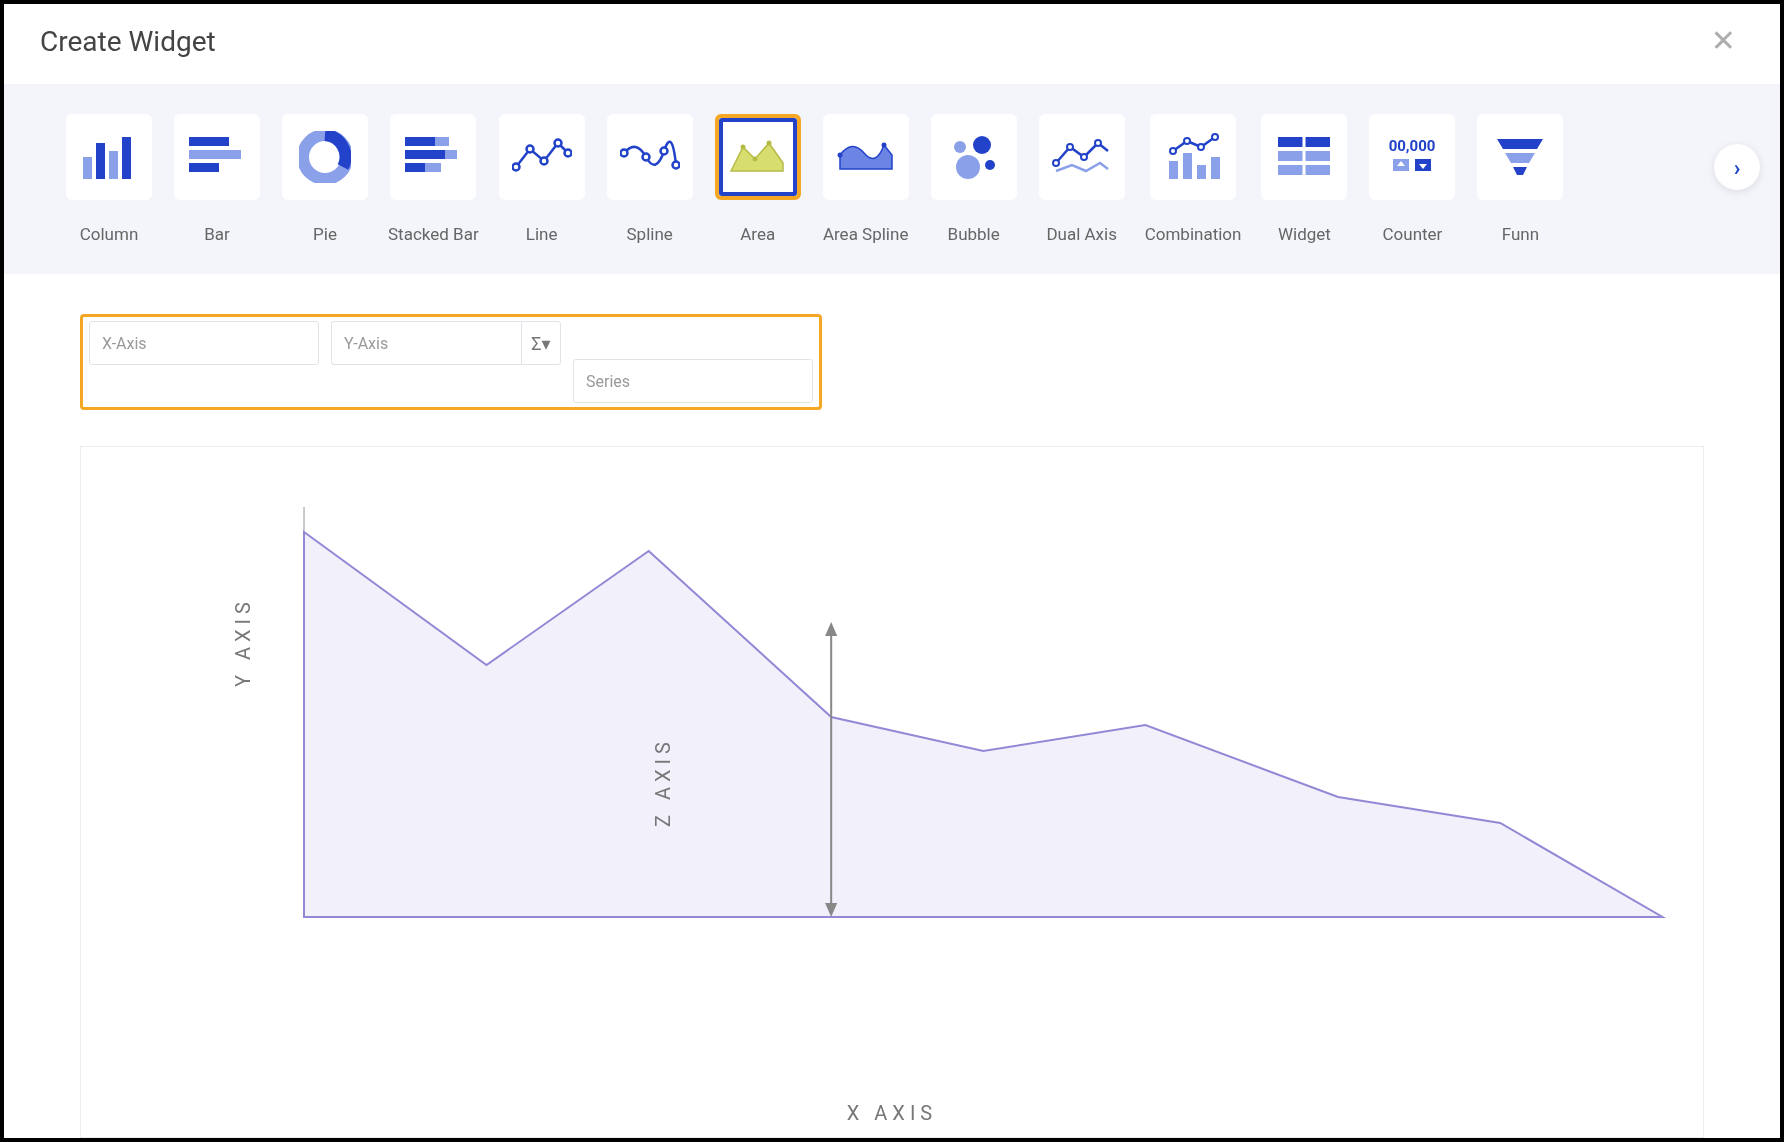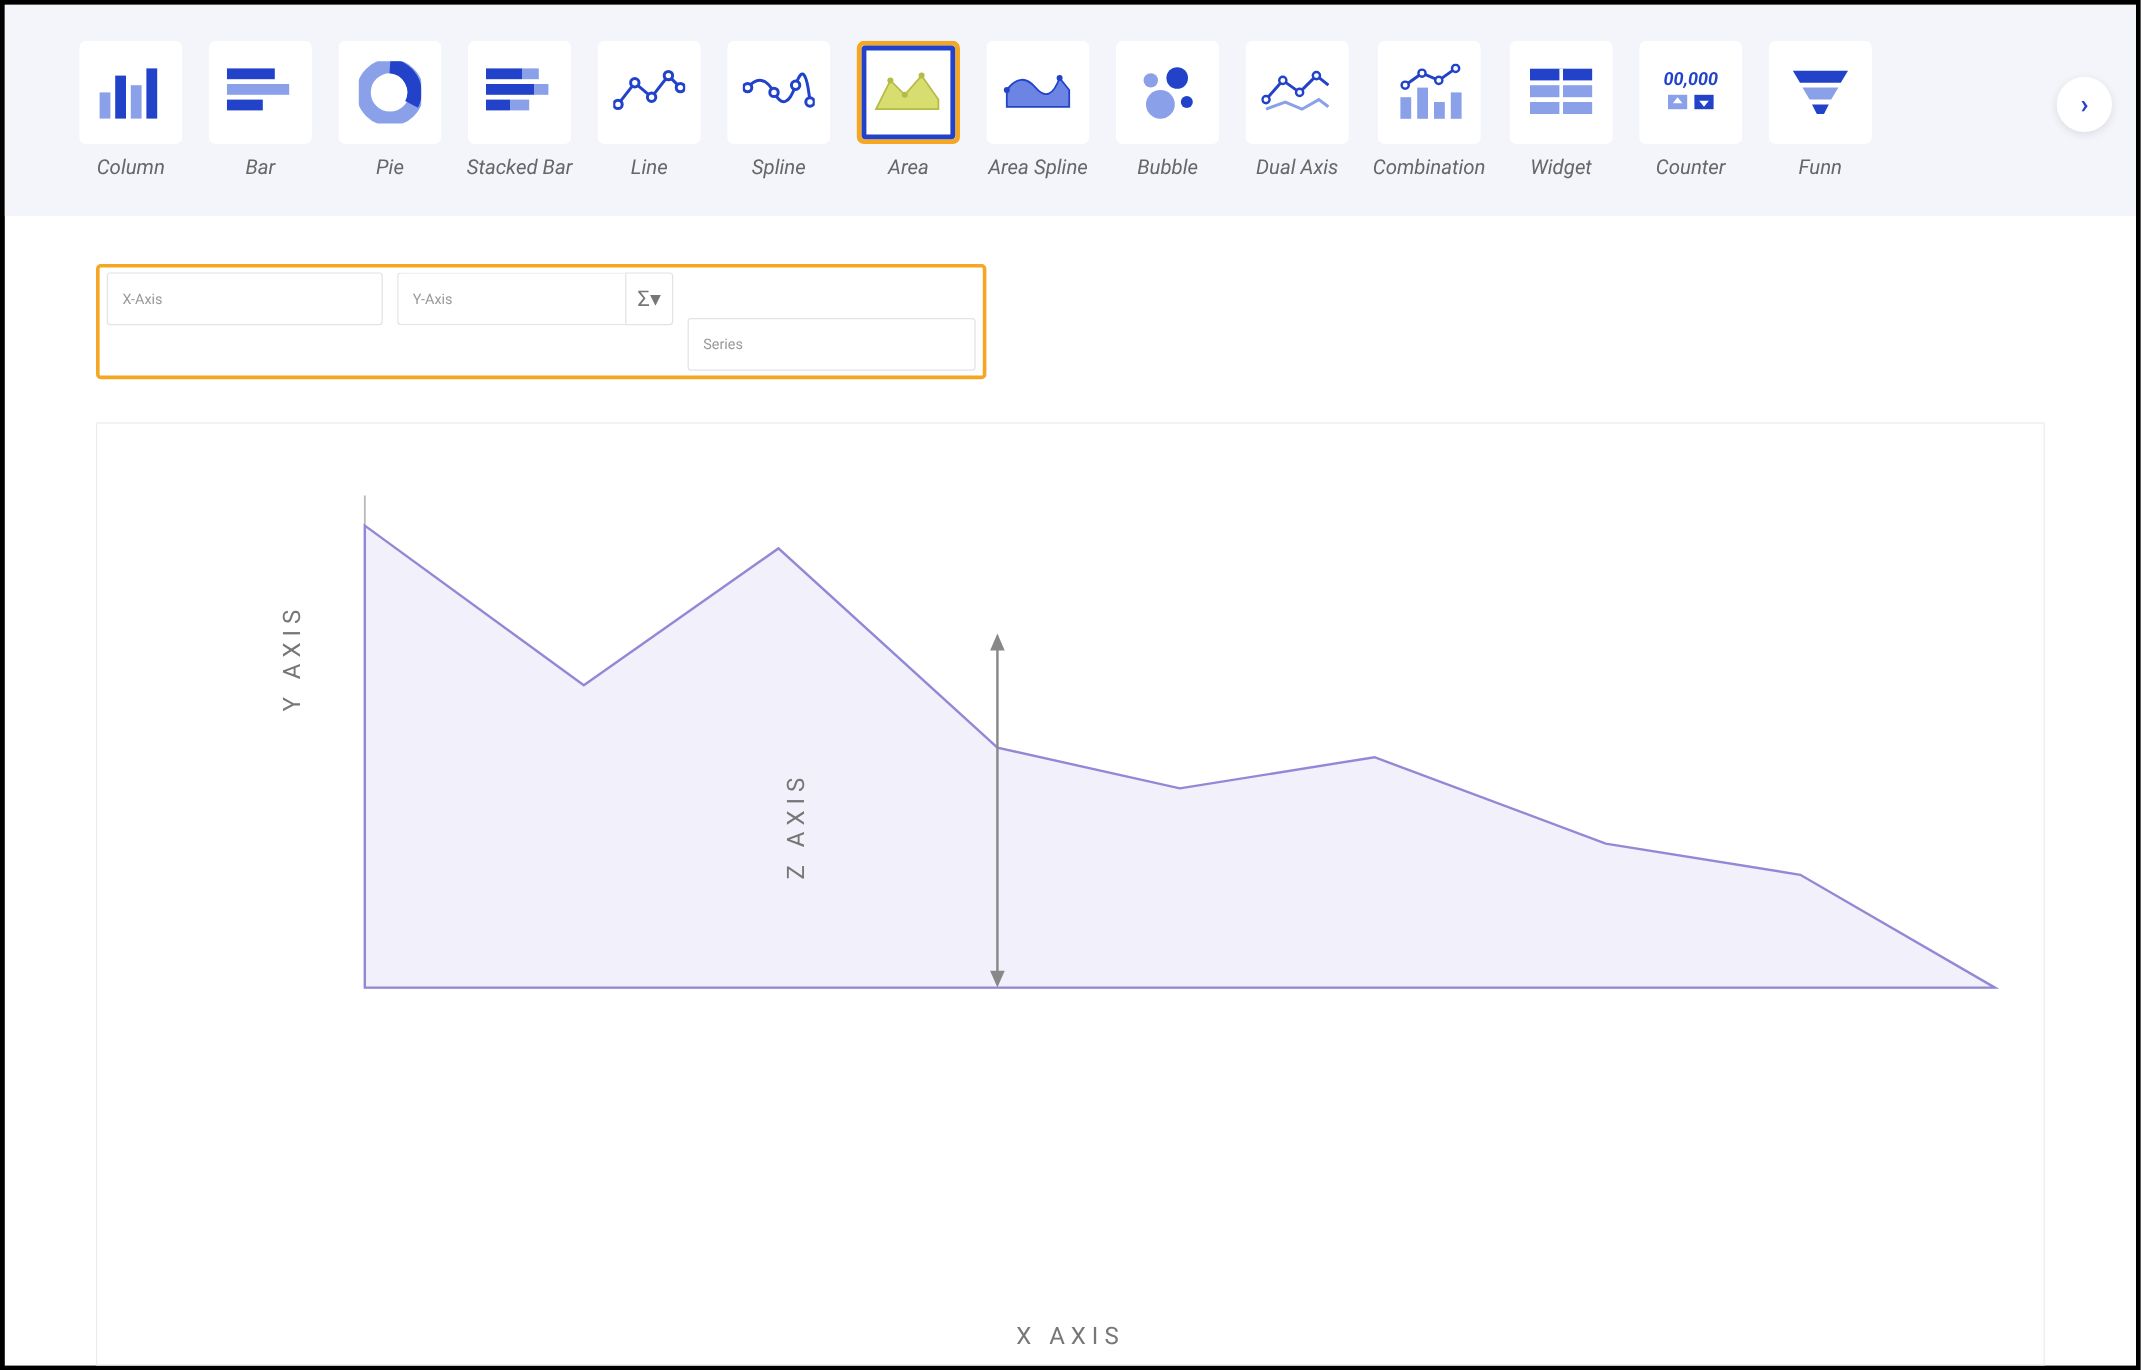--- a/index.html
+++ b/index.html
@@ -47,24 +47,23 @@
   .chart-types {
     display: flex;
     gap: 18px;
     overflow: hidden;
     flex: 1;
   }
   .chart-type-item {
     display: flex;
     flex-direction: column;
     align-items: center;
-    gap: 10px;
+    gap: 24px;
     cursor: pointer;
     min-width: 90px;
-    font-style: italic;
   }
   .chart-type-icon {
     width: 86px;
     height: 86px;
     background: #ffffff;
     border-radius: 6px;
     display: flex;
     align-items: center;
     justify-content: center;
     border: 2px solid transparent;
@@ -116,21 +115,21 @@
     border-radius: 4px;
     padding: 4px 6px;
     display: flex;
     gap: 12px;
   }
   .axis-input {
     height: 44px;
     border: 1px solid #e2e2e8;
     border-radius: 3px;
     padding: 0 12px;
-    font-size: 12px;
+    font-size: 16px;
     color: #999;
     background: #fff;
     display:flex;
     align-items:center;
   }
   .axis-input.w1 { width: 230px; }
   .axis-input.w2 { width: 190px; }
   .axis-input.sigma { width: 40px; justify-content:center; color:#777; cursor:pointer; font-size:18px; padding:0; }
   .axis-input.w3 { width: 240px; margin-top: 38px; }
   .yaxis-group { display:flex; }
@@ -167,20 +166,26 @@
     left: 50%;
     bottom: 12px;
     transform: translateX(-50%);
   }
 </style>
 </head>
 <body>
 
 <div class="frame">
 
+  <div class="header">
+    <div class="header-title">Create Widget</div>
+    <div class="close-btn">
+      <span>✕</span>
+    </div>
+  </div>
 
   <div class="chart-type-bar">
     <div class="chart-types">
 
       <div class="chart-type-item">
         <div class="chart-type-icon">
           <svg width="56" height="44" viewBox="0 0 56 44">
             <rect x="2" y="22" width="9" height="22" fill="#8aa1ea"></rect>
             <rect x="15" y="8" width="9" height="36" fill="#2243c9"></rect>
             <rect x="28" y="16" width="9" height="28" fill="#8aa1ea"></rect>

